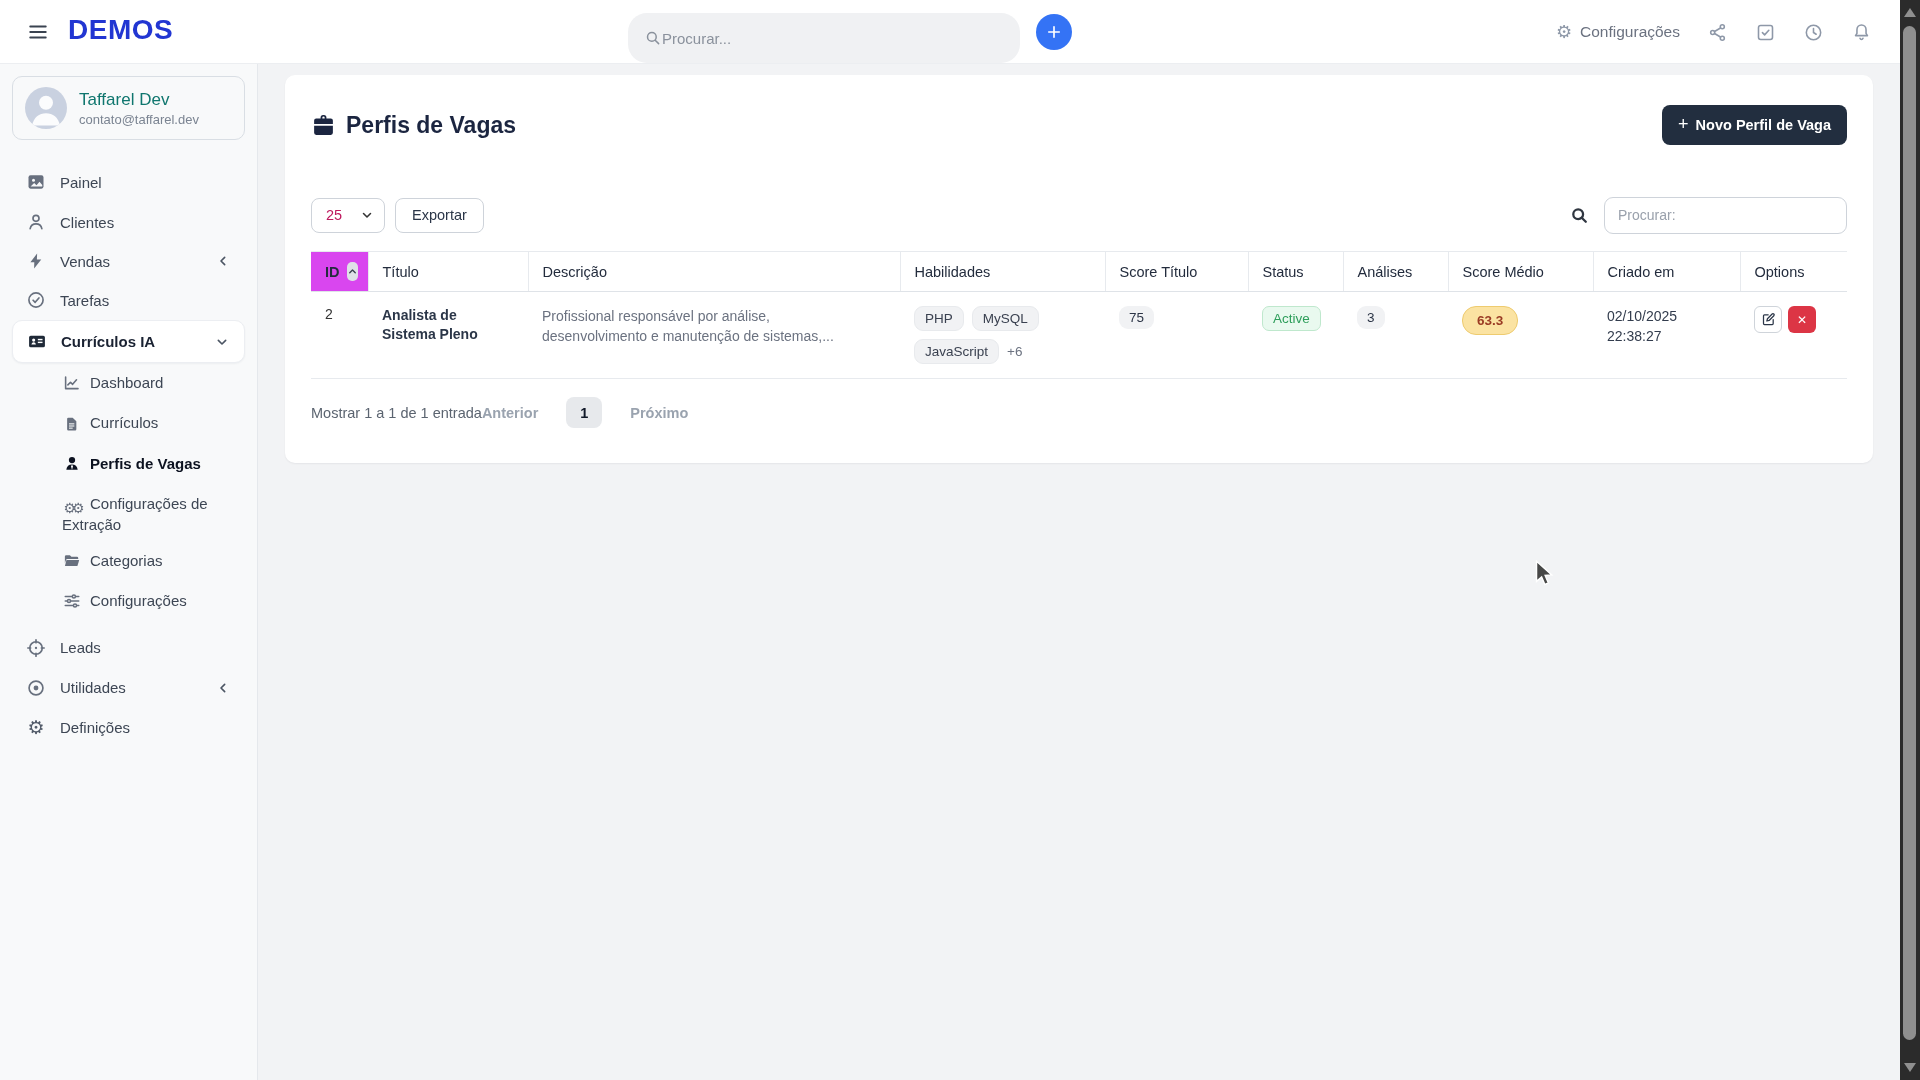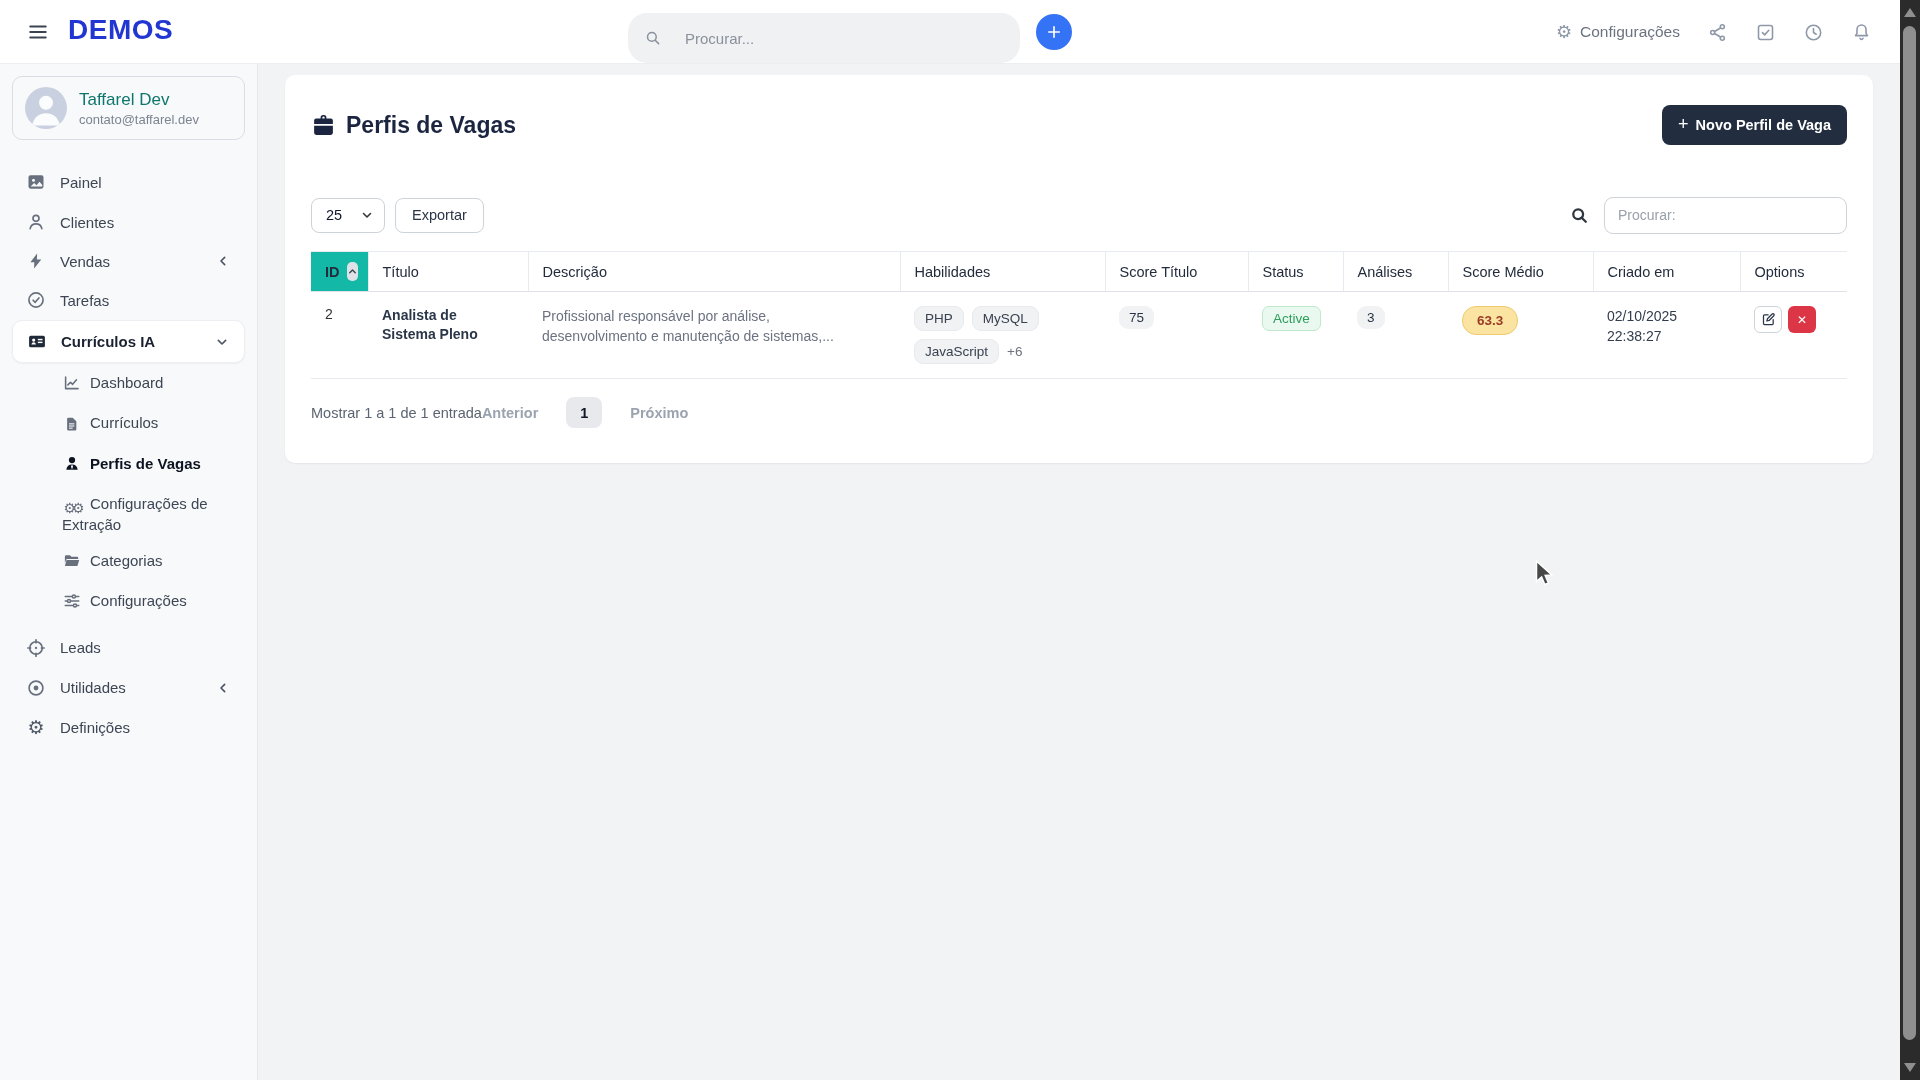--- a/index.html
+++ b/index.html
@@ -6,21 +6,21 @@
   html,body { width:1920px; height:1080px; overflow:hidden; }
   body { font-family:"Liberation Sans","DejaVu Sans",sans-serif; background:#f2f3f5; position:relative; }
 
   
   .topbar { position:absolute; left:0; top:0; width:1920px; height:64px; background:#ffffff;
             border-bottom:1px solid #eceef1; z-index:5; }
   .hamburger { position:absolute; left:20px; top:14px; width:36px; height:36px; border:none; background:transparent;
                cursor:pointer; color:#3a4350; display:flex; align-items:center; justify-content:center; }
   .brand { position:absolute; left:68px; top:14px; font-size:28px; font-weight:800; letter-spacing:.5px; color:#2236d2; }
   .topsearch { position:absolute; left:628px; top:13px; width:392px; height:50px; background:#f0f1f3;
-               border-radius:19px; display:flex; align-items:center; padding:0 16px; gap:23px; }
+               border-radius:19px; display:flex; align-items:center; padding:0 16px; gap:0; }
   .topsearch svg { color:#8a919c; flex:0 0 auto; }
   .topsearch input { border:none; outline:none; background:transparent; font-size:15px; color:#333;
                      font-family:inherit; width:100%; }
   .topsearch input::placeholder { color:#8a919c; }
   .plusbtn { position:absolute; left:1036px; top:14px; width:36px; height:36px; border-radius:50%;
              background:#3473f5; border:none; color:#fff; display:flex; align-items:center; justify-content:center; cursor:pointer; }
   .top-right { position:absolute; right:48px; top:0; height:64px; display:flex; align-items:center; gap:27px; }
   .settings-group { display:flex; align-items:center; gap:8px; color:#6b7280; cursor:pointer; }
   .settings-group .gear-glyph { font-family:"DejaVu Sans",sans-serif; font-size:18px; color:#8e98a8; line-height:1; }
   .settings-group span.lbl { font-size:15.5px; }
@@ -72,36 +72,36 @@
   .page-title svg { color:#1b2540; }
   .new-btn { background:#222e3f; color:#fff; border:none; border-radius:8px; padding:0 16px; height:40px;
              font-size:14.5px; font-weight:700; display:flex; align-items:center; gap:7px; cursor:pointer;
              font-family:inherit; }
   .new-btn .plusg { font-size:18px; font-weight:400; margin-top:-2px; }
 
   .controls { margin-top:56px; display:flex; align-items:center; justify-content:space-between; height:36px; }
   .left-controls { display:flex; align-items:center; gap:10px; }
   .select-box { width:74px; height:35px; border:1px solid #ced3da; border-radius:8px; background:#fff;
                 display:flex; align-items:center; justify-content:space-between; padding:0 10px 0 14px;
-                font-size:14.5px; color:#0f172a; cursor:pointer; }
+                font-size:14.5px; color:#be185d; cursor:pointer; }
   .select-box .chev { color:#333; display:flex; }
   .export-btn { height:35px; border:1px solid #ced3da; border-radius:8px; background:#fff; padding:0 16px;
                 font-size:14.5px; color:#2b3648; cursor:pointer; font-family:inherit; }
   .right-controls { display:flex; align-items:center; gap:14px; }
   .right-controls .tsearch-ico { color:#2f3640; display:flex; }
   .tsearch-input { width:243px; height:37px; border:1px solid #ced3da; border-radius:9px; padding:0 13px;
                    font-size:14px; color:#333; outline:none; font-family:inherit; }
   .tsearch-input::placeholder { color:#9aa1ac; }
 
   
   table.grid { margin-top:18px; width:100%; border-collapse:collapse; table-layout:fixed; }
   .grid thead th { text-align:left; font-size:14.5px; font-weight:400; color:#232c3d; padding:10px 14px;
                    border-top:1px solid #e7eaee; border-bottom:1px solid #dfe3e8; border-left:1px solid #e7eaee;
                    cursor:pointer; white-space:nowrap; overflow:hidden; }
-  .grid thead th:first-child { border-left:none; background:#14b8a6; font-weight:700;margin-top:40px; }
+  .grid thead th:first-child { border-left:none; background:#d946ef; font-weight:700;margin-top:40px; }
   .grid tbody td { padding:14px; vertical-align:top; border-bottom:1px solid #e7eaee; font-size:14px; color:#333; }
   .id-head { display:flex; align-items:center; gap:7px; }
   .sort-badge { width:19px; height:19px; border-radius:5px; background:#dfe2e7; display:flex; align-items:center;
                 justify-content:center; color:#3a4350; }
   .cell-title { font-weight:700; color:#2b3648; font-size:14px; max-width:106px; line-height:1.35; }
   .cell-desc { color:#6b7280; font-size:14px; line-height:1.45; max-width:332px; }
   .chips { display:flex; flex-wrap:wrap; gap:8px; align-items:center; max-width:172px; }
   .chip { background:#f1f2f4; border:1px solid #e8eaed; border-radius:9px; padding:4px 10px; font-size:13.5px;
           color:#3a4150; white-space:nowrap; }
   .chip-more { color:#6b7280; font-size:13.5px; }

